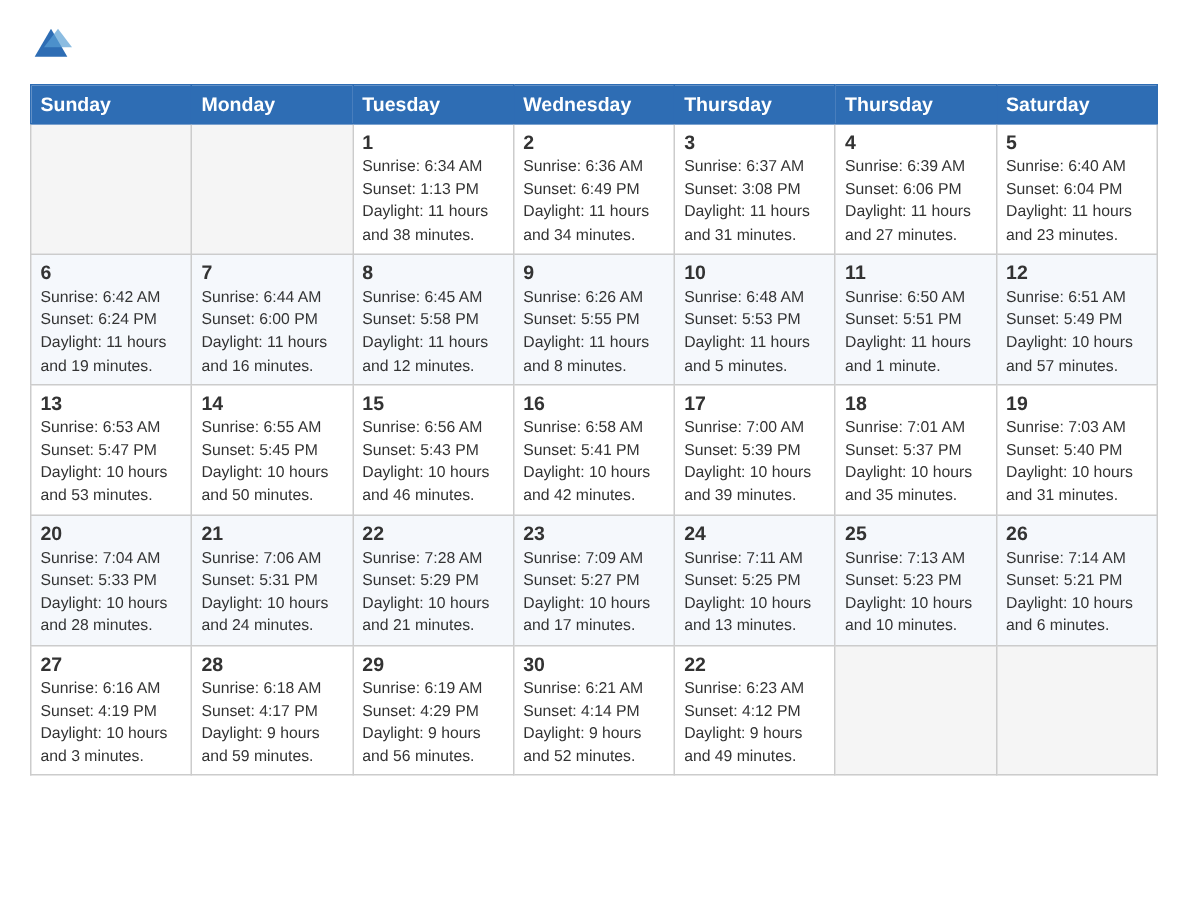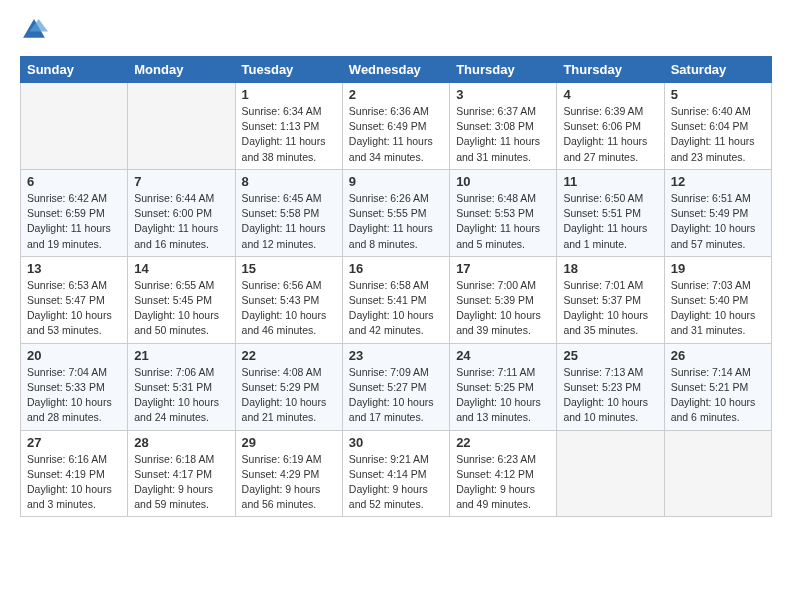--- a/index.html
+++ b/index.html
@@ -161,21 +161,21 @@
             <span class="day-num">5</span>
             <div class="day-info">Sunrise: 6:40 AM
 Sunset: 6:04 PM
 Daylight: 11 hours and 23 minutes.</div>
           </td>
         </tr>
         <tr>
           <td>
             <span class="day-num">6</span>
             <div class="day-info">Sunrise: 6:42 AM
-Sunset: 6:59 PM
+Sunset: 6:24 PM
 Daylight: 11 hours and 19 minutes.</div>
           </td>
           <td>
             <span class="day-num">7</span>
             <div class="day-info">Sunrise: 6:44 AM
 Sunset: 6:00 PM
 Daylight: 11 hours and 16 minutes.</div>
           </td>
           <td>
             <span class="day-num">8</span>
@@ -260,21 +260,21 @@
 Daylight: 10 hours and 28 minutes.</div>
           </td>
           <td>
             <span class="day-num">21</span>
             <div class="day-info">Sunrise: 7:06 AM
 Sunset: 5:31 PM
 Daylight: 10 hours and 24 minutes.</div>
           </td>
           <td>
             <span class="day-num">22</span>
-            <div class="day-info">Sunrise: 4:08 AM
+            <div class="day-info">Sunrise: 7:28 AM
 Sunset: 5:29 PM
 Daylight: 10 hours and 21 minutes.</div>
           </td>
           <td>
             <span class="day-num">23</span>
             <div class="day-info">Sunrise: 7:09 AM
 Sunset: 5:27 PM
 Daylight: 10 hours and 17 minutes.</div>
           </td>
           <td>
@@ -310,21 +310,21 @@
 Daylight: 9 hours and 59 minutes.</div>
           </td>
           <td>
             <span class="day-num">29</span>
             <div class="day-info">Sunrise: 6:19 AM
 Sunset: 4:29 PM
 Daylight: 9 hours and 56 minutes.</div>
           </td>
           <td>
             <span class="day-num">30</span>
-            <div class="day-info">Sunrise: 9:21 AM
+            <div class="day-info">Sunrise: 6:21 AM
 Sunset: 4:14 PM
 Daylight: 9 hours and 52 minutes.</div>
           </td>
           <td>
             <span class="day-num">22</span>
             <div class="day-info">Sunrise: 6:23 AM
 Sunset: 4:12 PM
 Daylight: 9 hours and 49 minutes.</div>
           </td>
           <td class="empty"></td>

